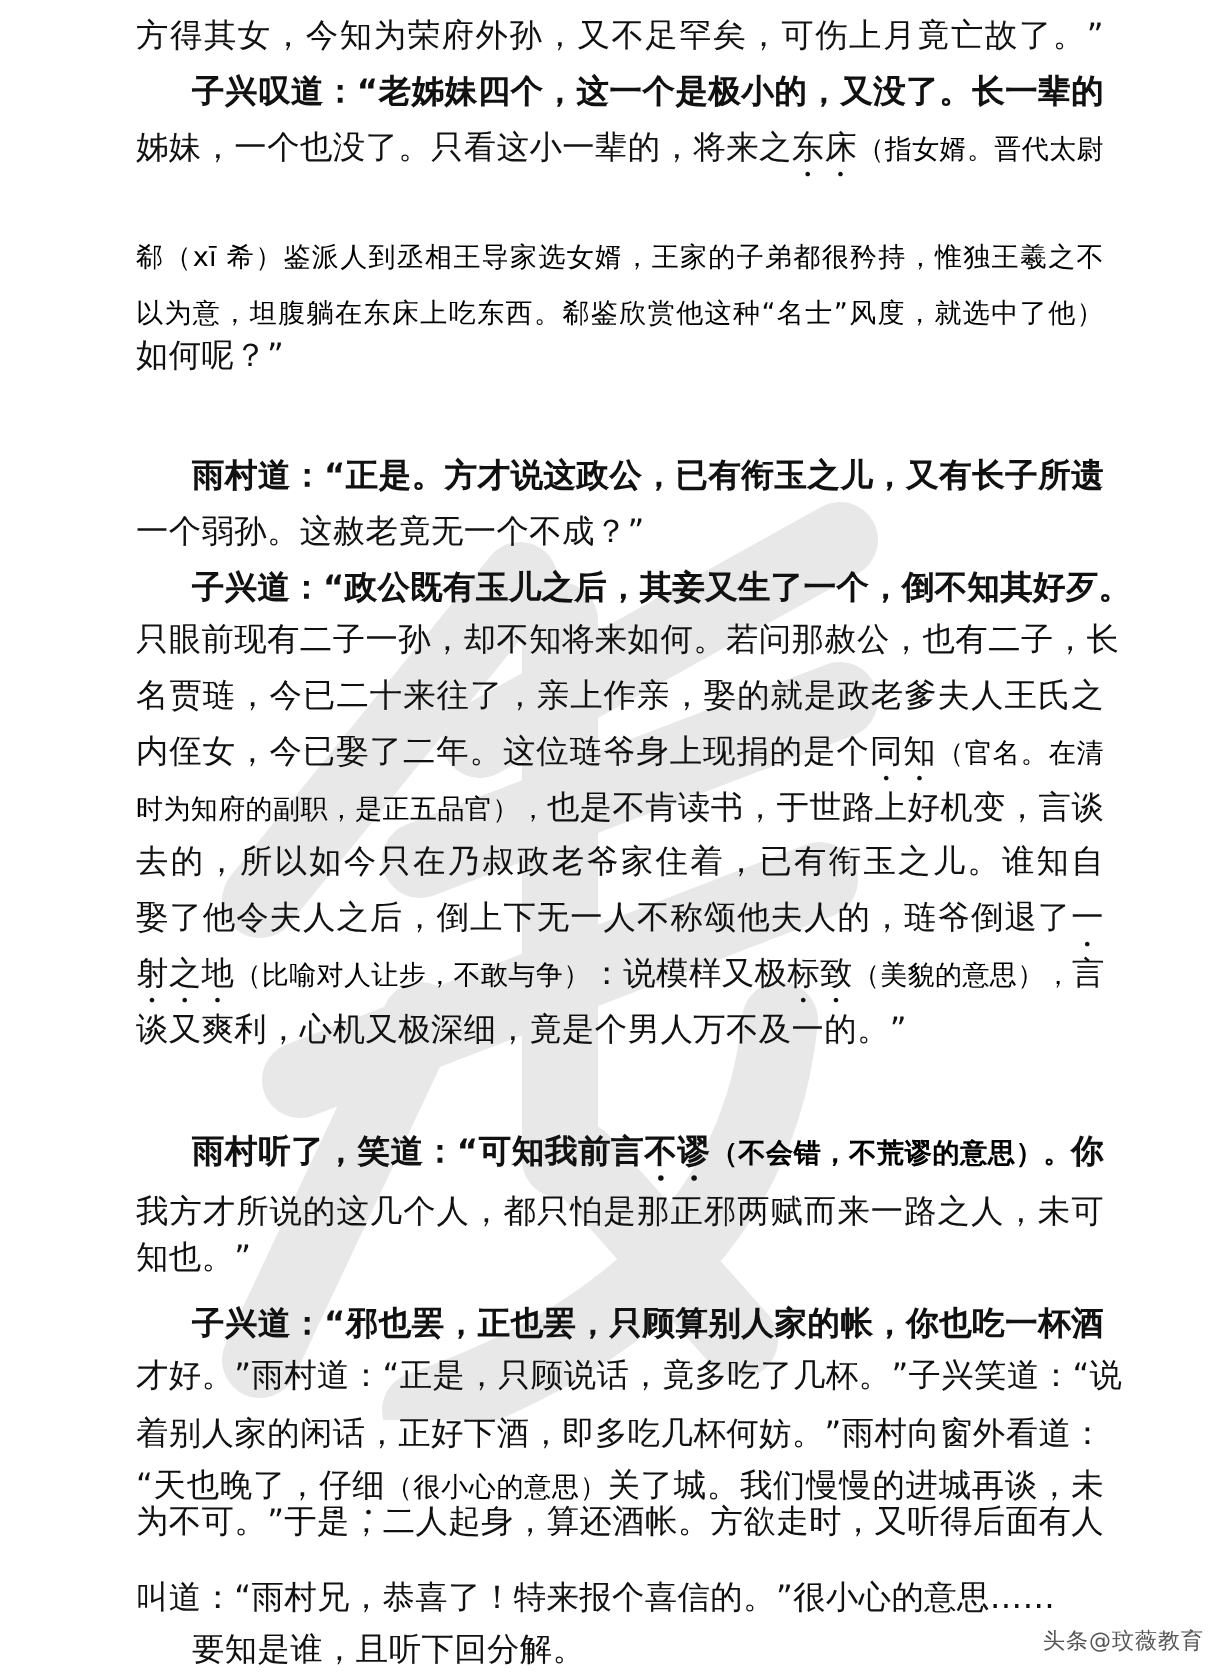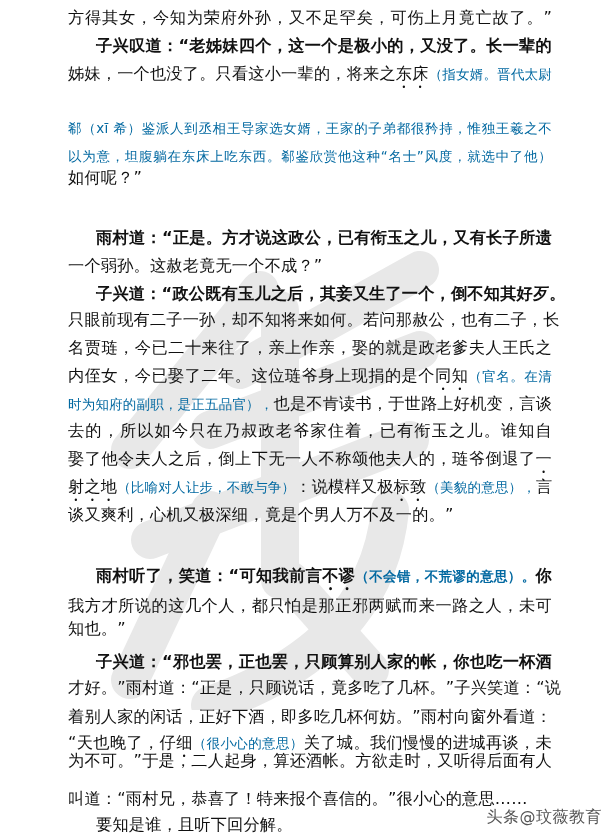--- a/index.html
+++ b/index.html
@@ -46,34 +46,34 @@
       text-align-last: justify;
     }
     .line.indent {
       left: 28px;
     }
     .line.indent.justify {
       width: 456px;
       font-weight: bold;
     }
     .note {
-      color: #0369a1;
+      color: #000000;
       font-size: 13.5px;
     }
     .dotted {
       text-emphasis: dot;
       text-emphasis-position: under;
       -webkit-text-emphasis: dot;
       -webkit-text-emphasis-position: under;
     }
     .credit {
       position: absolute;
       right: 10px;
       bottom: 10px;
-      font-size: 16px;
+      font-size: 11px;
       color: #555555;
       letter-spacing: 0.5px;
       z-index: 2;
     }
   </style>
 </head>
 <body>
 
 <svg class="watermark-bg" viewBox="0 0 360 460" xmlns="http://www.w3.org/2000/svg">
   <g fill="none" stroke="#e8e8e8" stroke-width="38" stroke-linecap="round" stroke-linejoin="round">

